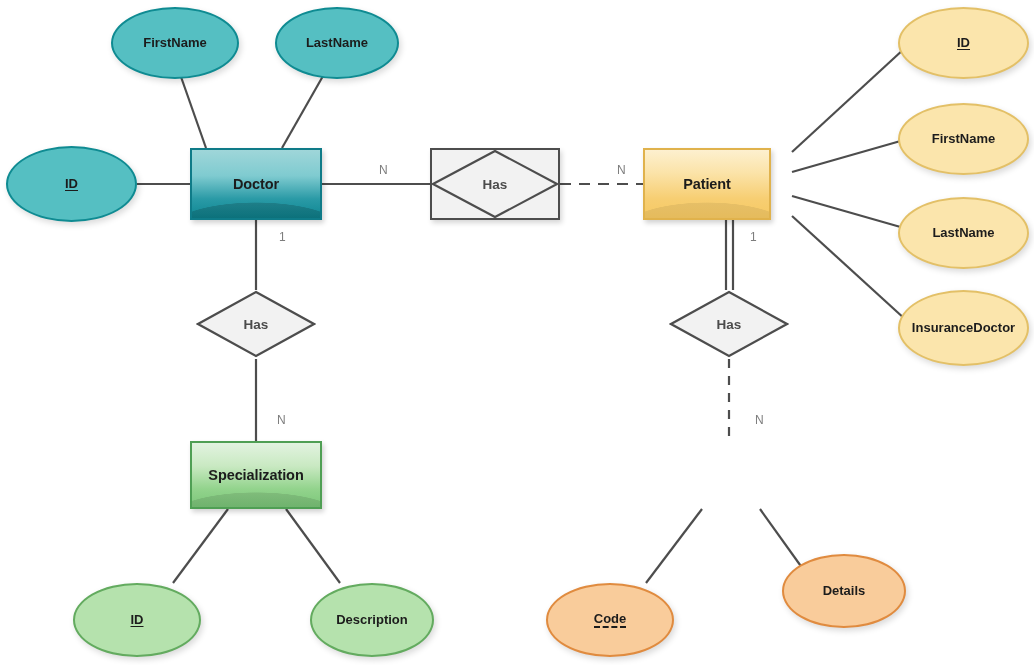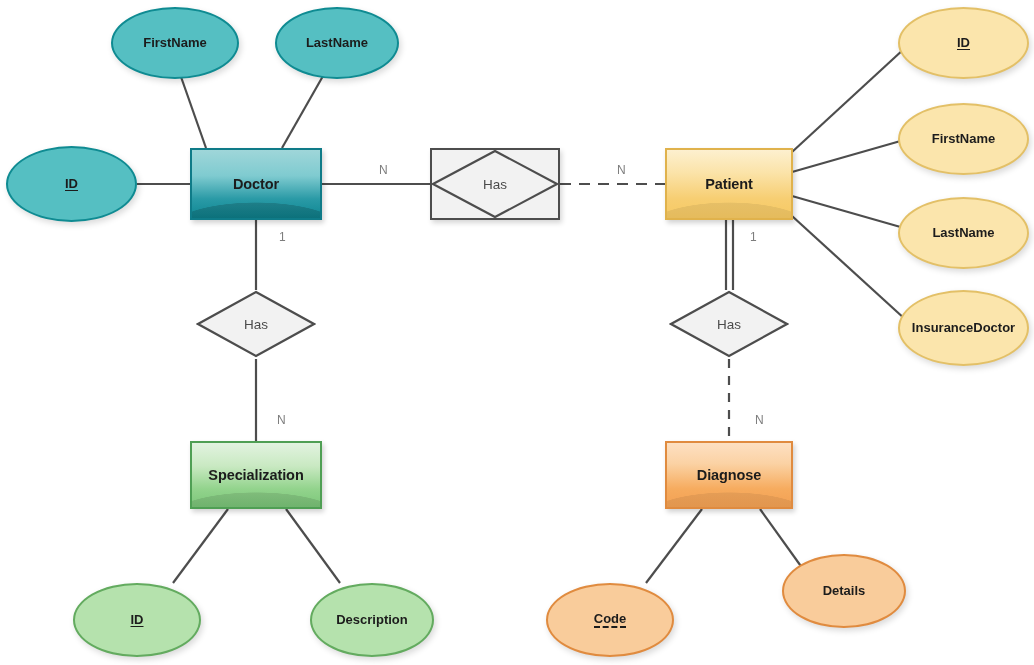--- a/index.html
+++ b/index.html
@@ -101,21 +101,21 @@
     background: transparent;
     box-shadow: none;
   }
   .rel .dia {
     position: absolute;
     left: 0; top: 0; width: 100%; height: 100%;
   }
   .rel .label {
     position: relative;
     z-index: 3;
-    font-weight: normal;
+    font-weight: bold;
   }
   .rel.boxed {
     width: 130px;
     height: 72px;
     border: 2px solid #4d4d4d;
     background: #f2f2f2;
     box-shadow: 2px 3px 5px rgba(0,0,0,0.16);
   }
 
   
@@ -160,31 +160,28 @@
 
       <line x1="702" y1="509" x2="646" y2="583"></line>
       <line x1="760" y1="509" x2="813" y2="583"></line>
     </g>
   </svg>
 
   <div class="node entity teal" style="left:190px; top:148px; width:132px; height:72px;">
     <span class="label">Doctor</span>
   </div>
 
-  <div class="node entity yellow" style="left:665px; top:148px; width:128px; height:72px;">
+  <div class="node entity yellow" style="left:643px; top:148px; width:128px; height:72px;">
     <span class="label">Patient</span>
   </div>
 
   <div class="node entity green" style="left:190px; top:441px; width:132px; height:68px;">
     <span class="label">Specialization</span>
   </div>
 
-  <div class="node entity orange" style="left:665px; top:441px; width:128px; height:68px;">
-    <span class="label">Diagnose</span>
-  </div>
 
   <div class="node rel boxed" style="left:430px; top:148px;">
     <svg class="dia" viewBox="0 0 130 72" preserveAspectRatio="none" xmlns="http://www.w3.org/2000/svg">
       <polygon points="65,1 129,36 65,71 1,36" fill="#f2f2f2" stroke="#4d4d4d" stroke-width="2.2" vector-effect="non-scaling-stroke"></polygon>
     </svg>
     <span class="label">Has</span>
   </div>
 
   <div class="node rel" style="left:196px; top:290px;">
     <svg class="dia" viewBox="0 0 120 68" preserveAspectRatio="none" xmlns="http://www.w3.org/2000/svg">

